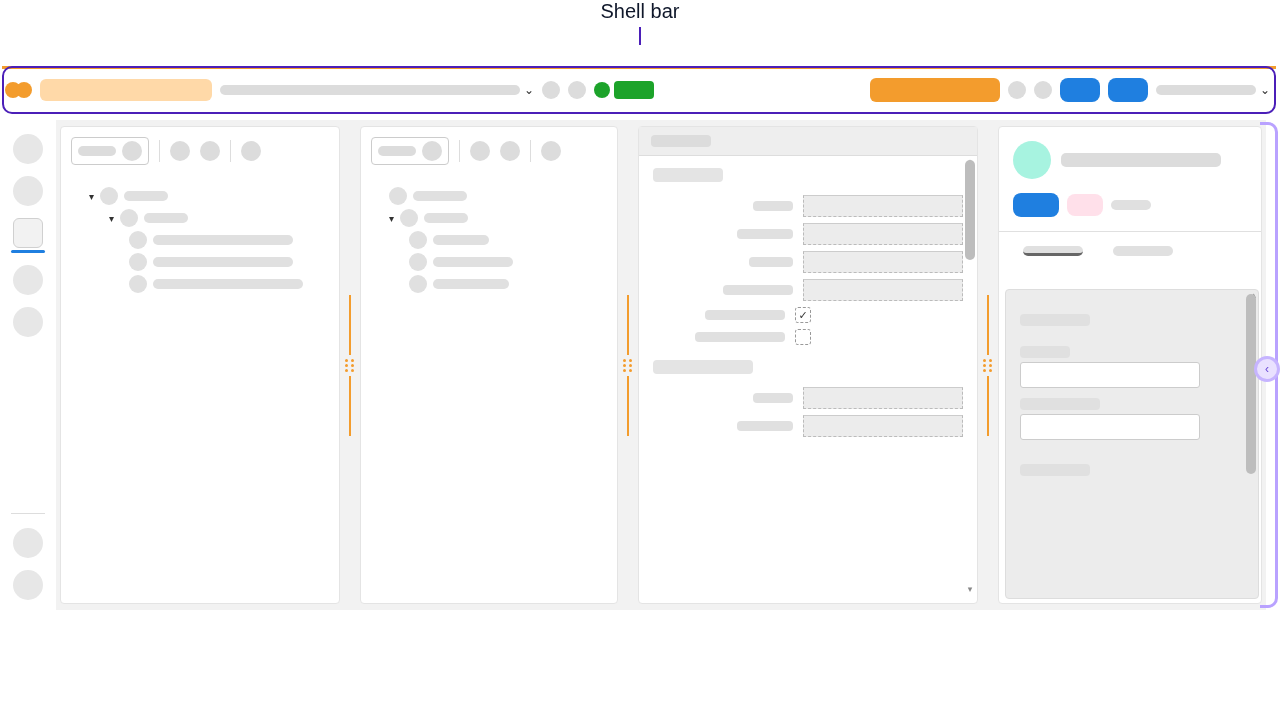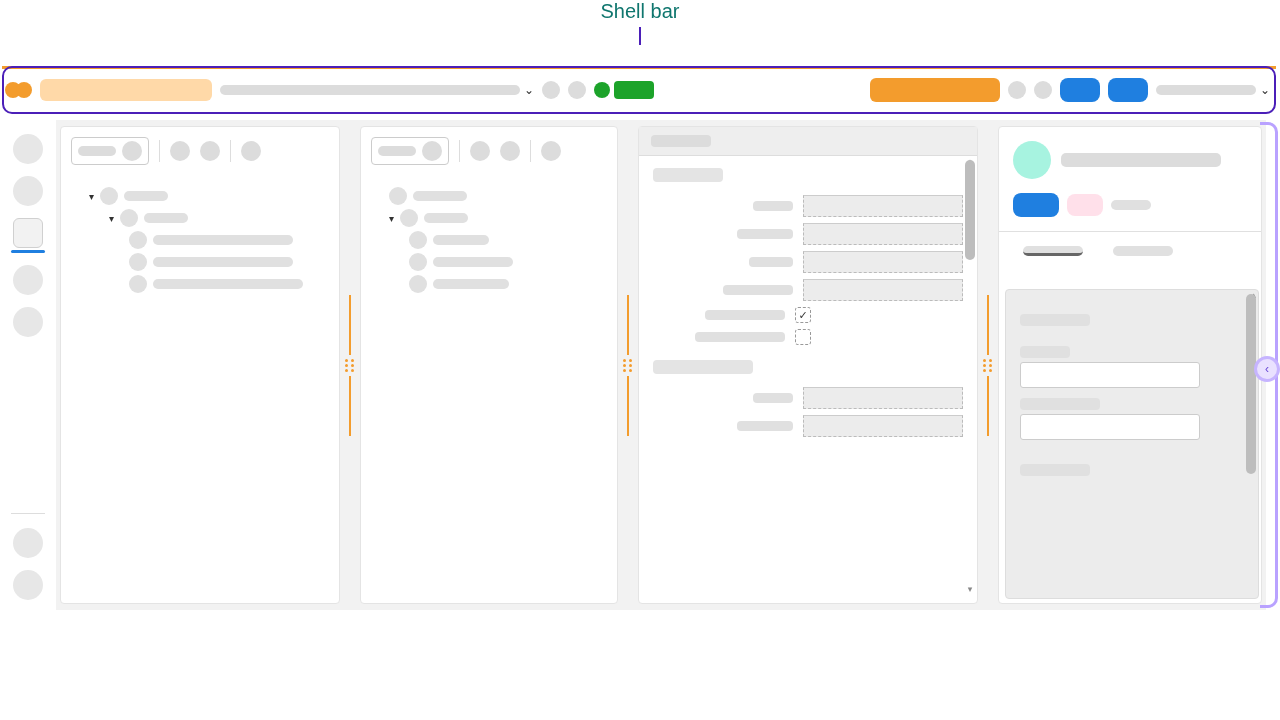--- a/index.html
+++ b/index.html
@@ -1,20 +1,20 @@
 <!DOCTYPE html>
 <html><head>
 <meta charset="utf-8">
 <style>
   * { box-sizing: border-box; }
   body { margin:0; font-family: Arial, sans-serif; font-size:12px; background:#fff; color:#333; }
   .canvas { width:1280px; height:720px; position:relative; }
 
   
-  .topanno { position:absolute; top:0; left:0; right:0; text-align:center; color:#0f766e; font-size:20px; }
+  .topanno { position:absolute; top:0; left:0; right:0; text-align:center; color:#0f172a; font-size:20px; }
   .topanno .line { display:inline-block; width:2px; height:18px; background:#4b1fb8; margin-top:4px; }
 
   
   .shell-outline { position:absolute; top:66px; left:2px; right:4px; height:48px; border:2px solid #4b1fb8; border-radius:10px; }
   .shell-orange-top { position:absolute; top:66px; left:2px; right:4px; height:3px; background:#f39c2d; }
   .shellbar { position:absolute; top:72px; left:10px; right:10px; height:36px; display:flex; align-items:center; gap:8px; }
   .logo-dots { display:flex; gap:-3px;}
   .logo-dots span { width:16px; height:16px; border-radius:50%; background:#f39c2d; margin-left:-5px;}
   .pill { border-radius:6px; height:22px; }
   .orange-pill { background:#ffd9a8; width:172px; }

